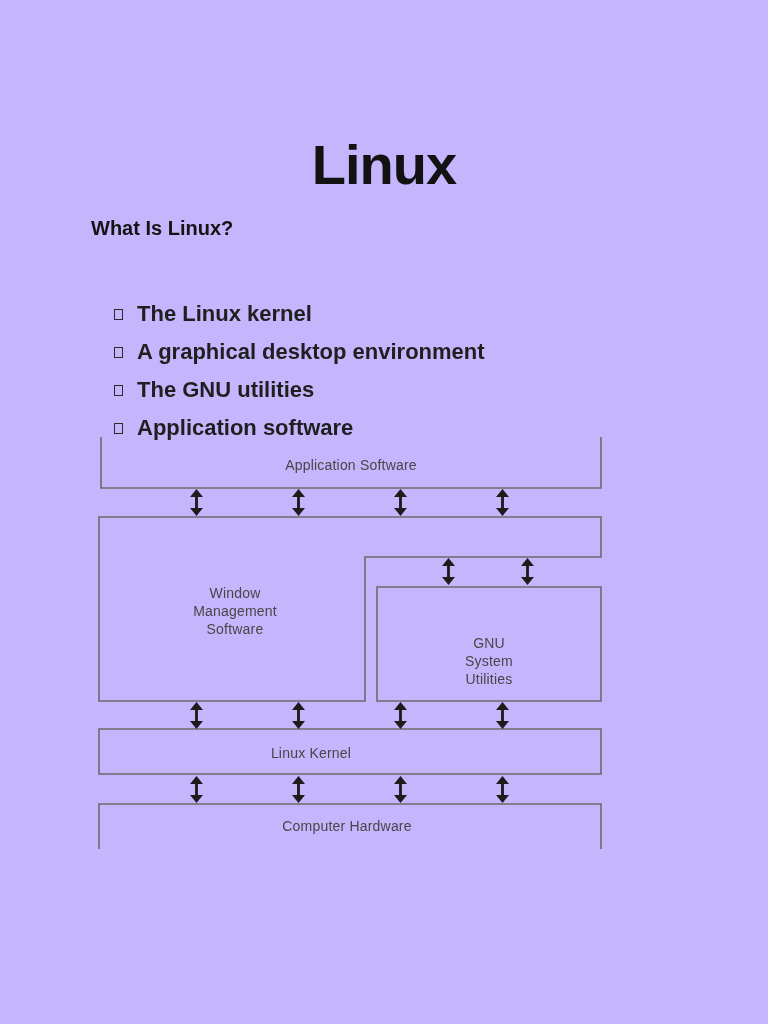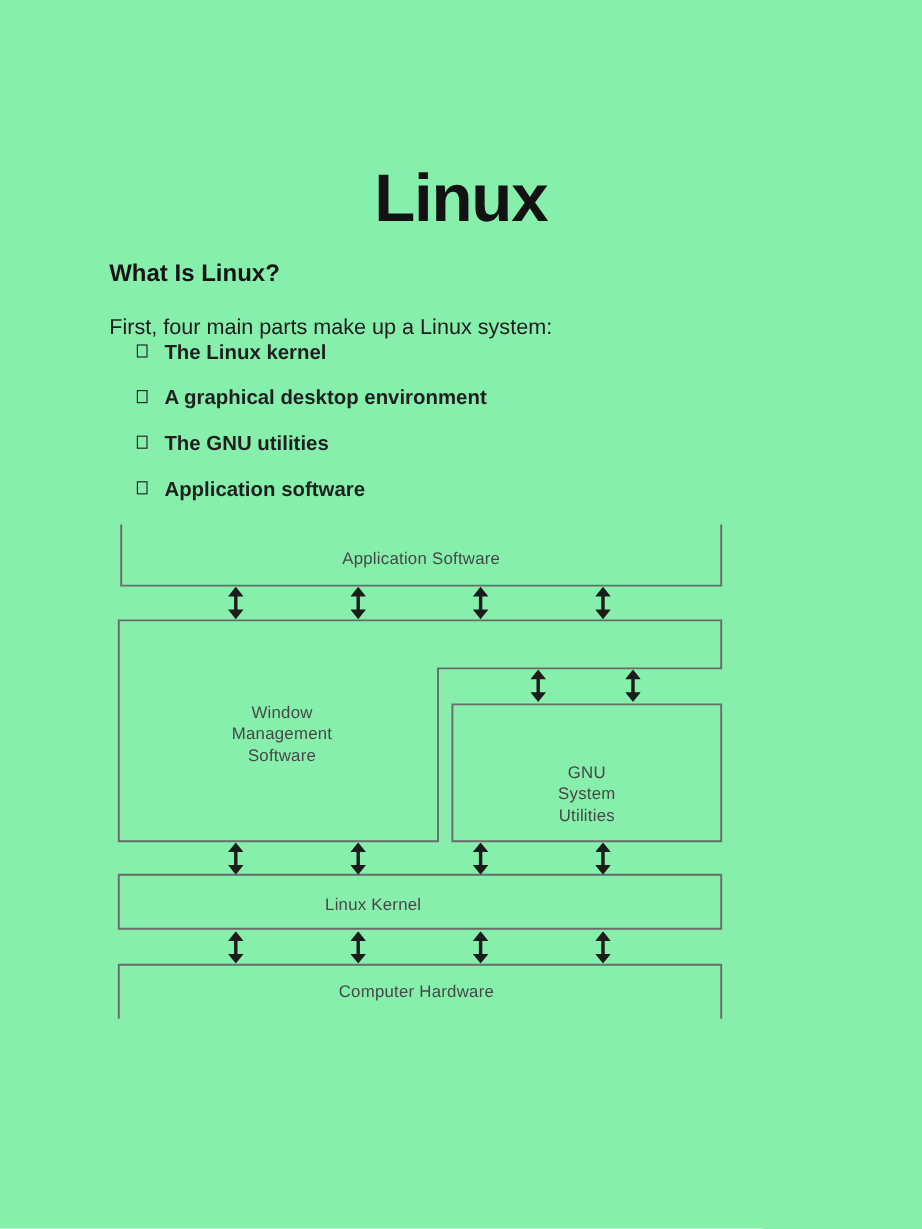--- a/index.html
+++ b/index.html
@@ -1,20 +1,20 @@
 <!DOCTYPE html>
 <html><head>
 <meta charset="utf-8">
 <style>
   html, body { margin: 0; padding: 0; background: #ffffff; }
   .page {
     position: relative;
     width: 768px;
     height: 1024px;
-    background: #86efac;
+    background: #c4b5fd;
     font-family: "Liberation Sans", sans-serif;
     color: #1c1c1c;
     overflow: hidden;
   }
 
   
   .title {
     position: absolute;
     left: 0; top: 94px;
     width: 768px;
@@ -37,24 +37,25 @@
     font-size: 18px;
     color: #1d1d1d;
   }
   .bullets {
     position: absolute;
     left: 114px; top: 286px;
   }
   .bullet-row {
     margin-bottom: 23px;
     line-height: 15px;
-    font-size: 17px;
+    font-size: 22px;
     font-weight: 700;
     color: #1f1f1f;
     white-space: nowrap;
+    margin-top: 20px;
   }
   .sq {
     display: inline-block;
     width: 7px; height: 9px;
     border: 1.6px solid #2a2a2a;
     margin-right: 14px;
     position: relative;
     top: -1px;
   }
 
@@ -90,21 +91,20 @@
 </style>
 </head>
 <body>
 
 <div class="page">
 
   <h1 class="title">Linux</h1>
 
   <h2 class="heading">What Is Linux?</h2>
 
-  <p class="intro">First, four main parts make up a Linux system:</p>
 
   <div class="bullets">
     <div class="bullet-row">
       <span class="sq"></span><span>The Linux kernel</span>
     </div>
     <div class="bullet-row">
       <span class="sq"></span><span>A graphical desktop environment</span>
     </div>
     <div class="bullet-row">
       <span class="sq"></span><span>The GNU utilities</span>

